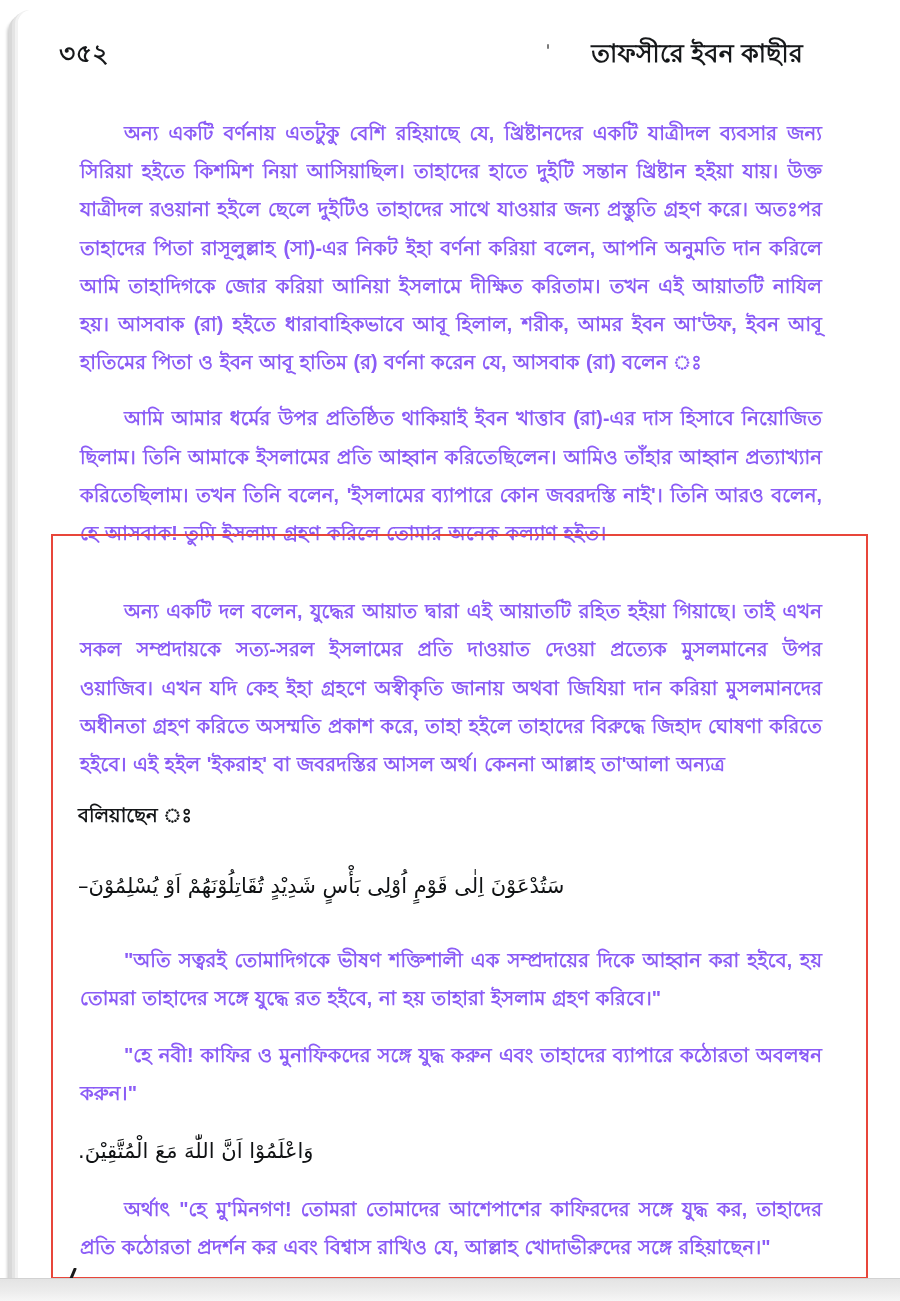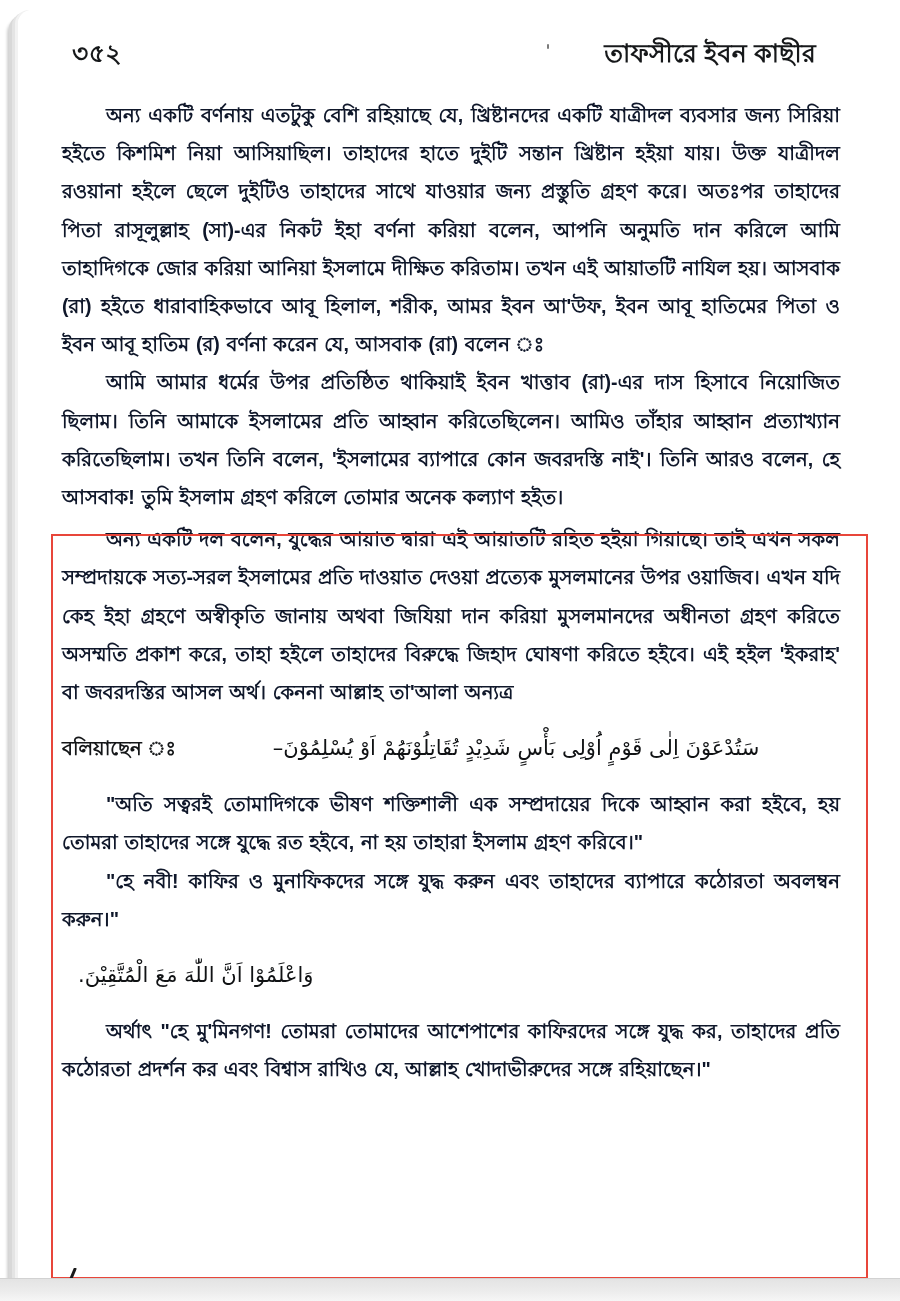--- a/index.html
+++ b/index.html
@@ -54,21 +54,21 @@
     content: "";
     position: absolute;
     left: 0; right: 0; top: 0;
     height: 1px;
     background: #d2d2d2;
   }
 
   
   .page-header {
     position: absolute;
-    left: 72px;
+    left: 59px;
     top: 34px;
     width: 744px;
     height: 42px;
     display: flex;
     align-items: baseline;
     justify-content: space-between;
   }
   .folio {
     font-family: "Liberation Sans", "DejaVu Sans", sans-serif;
     font-size: 25px;
@@ -95,26 +95,26 @@
   }
 
   
   .text-column {
     position: absolute;
     left: 62px;
     top: 96px;
     width: 778px;
   }
   p.para {
-    margin: 0;
+    margin: 18px;
     font-family: "Liberation Sans", "DejaVu Sans", sans-serif;
     font-size: 19.6px;
     font-weight: 700;
     line-height: 38.2px;
-    color: #0f172a;
+    color: #8b5cf6;
     text-align: justify;
     text-justify: inter-word;
     text-indent: 44px;
     word-spacing: 1.1px;
     letter-spacing: 0.05px;
   }
   p.para.tight { text-align: left; }
 
   .arabic-line {
     margin: 16px;
@@ -129,20 +129,21 @@
   }
   .arabic-center { text-align: center; }
   .arabic-right  { text-align: left; }
 
   
   .mixed-row {
     display: flex;
     align-items: baseline;
     justify-content: flex-end;
     gap: 16px;
+    flex-direction: column;
   }
   .mixed-row .lead {
     font-family: "Liberation Sans", "DejaVu Sans", sans-serif;
     font-size: 19.6px;
     font-weight: 700;
     color: #141618;
     white-space: nowrap;
     flex: 0 0 auto;
   }
   .mixed-row .verse {

